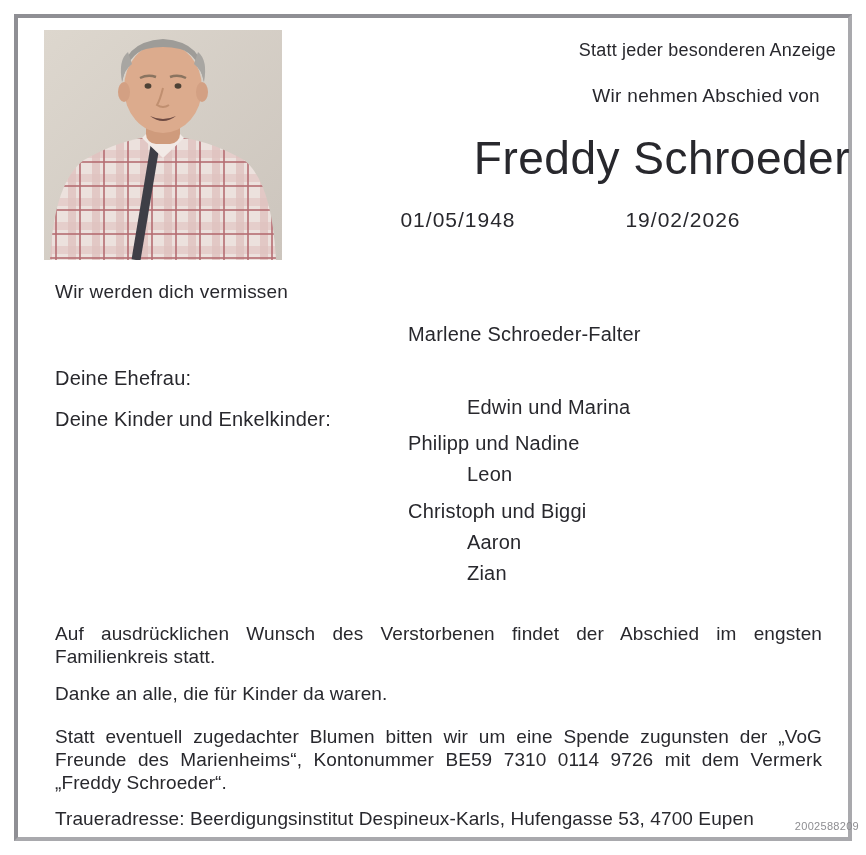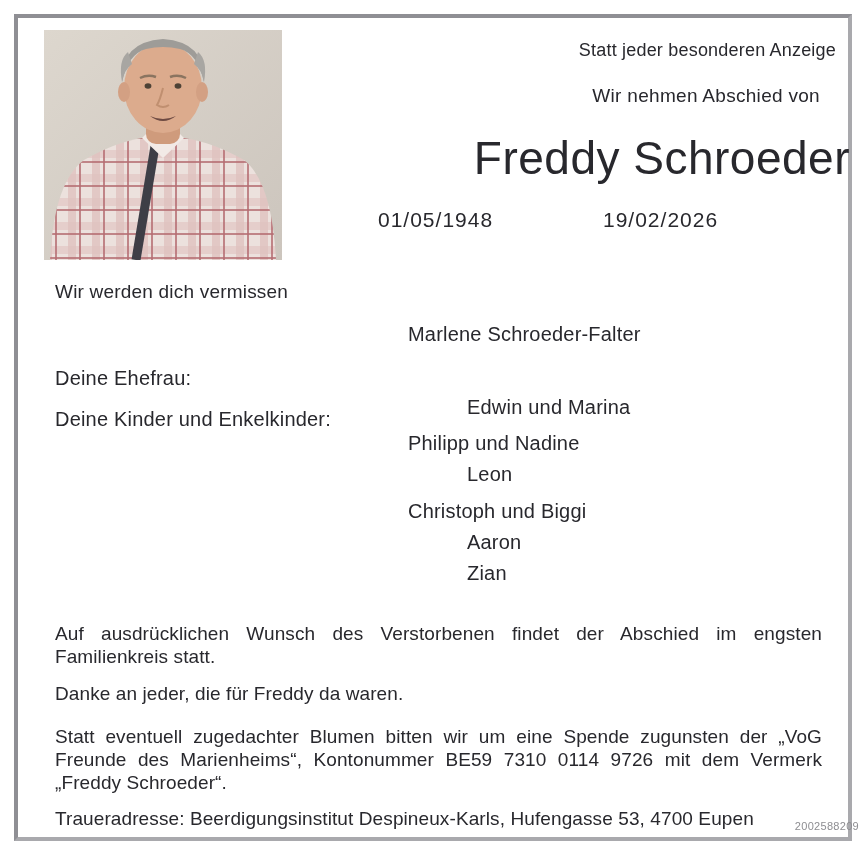--- a/index.html
+++ b/index.html
@@ -67,20 +67,21 @@
     font-size: 46px;
     font-weight: 400;
     letter-spacing: 0.5px;
     white-space: nowrap;
   }
   .date {
     position: absolute;
     top: 208px;
     font-size: 21px;
     letter-spacing: 1px;
+    text-align: center;
     width: 160px;
     white-space: nowrap;
   }
   .date.birth { left: 378px; }
   .date.death { left: 603px; }
 
   .missing-line {
     position: absolute;
     top: 281px;
     left: 55px;
@@ -190,18 +191,18 @@
 
   <div class="fam-label" style="top:364px">Deine Kinder und Enkelkinder:</div>
   <div class="fam-name indented" style="top:396px">Edwin und Marina</div>
   <div class="fam-name" style="top:432px">Philipp und Nadine</div>
   <div class="fam-name indented" style="top:463px">Leon</div>
   <div class="fam-name" style="top:500px">Christoph und Biggi</div>
   <div class="fam-name indented" style="top:531px">Aaron</div>
   <div class="fam-name indented" style="top:562px">Zian</div>
 
   <div class="para justified" style="top:606px">Auf ausdrücklichen Wunsch des Verstorbenen findet der Abschied im engsten Familienkreis statt.</div>
-  <div class="para" style="top:666px">Danke an jeder, die für Freddy da waren.</div>
+  <div class="para" style="top:666px">Danke an alle, die für Kinder da waren.</div>
   <div class="para justified" style="top:709px">Statt eventuell zugedachter Blumen bitten wir um eine Spende zugunsten der „VoG Freunde des Marienheims“, Kontonummer BE59 7310 0114 9726 mit dem Vermerk „Freddy Schroeder“.</div>
   <div class="para" style="top:791px">Traueradresse: Beerdigungsinstitut Despineux-Karls, Hufengasse 53, 4700 Eupen</div>
 
   <div class="serial">2002588209</div>
 </div>
 
 </body></html>

